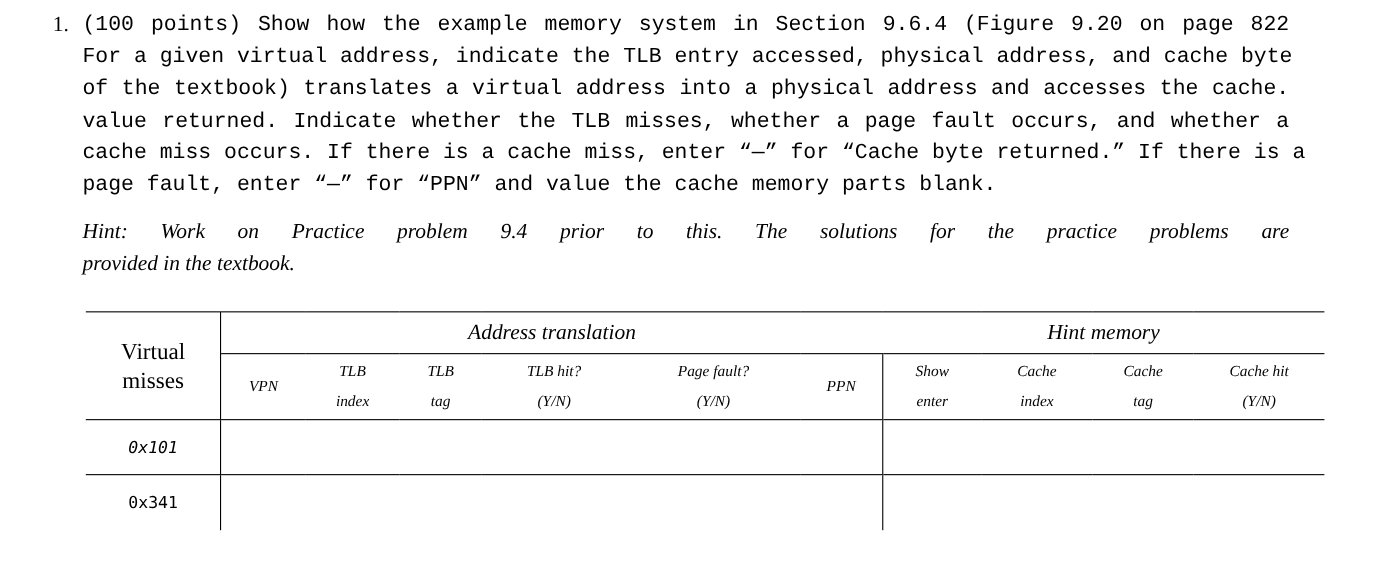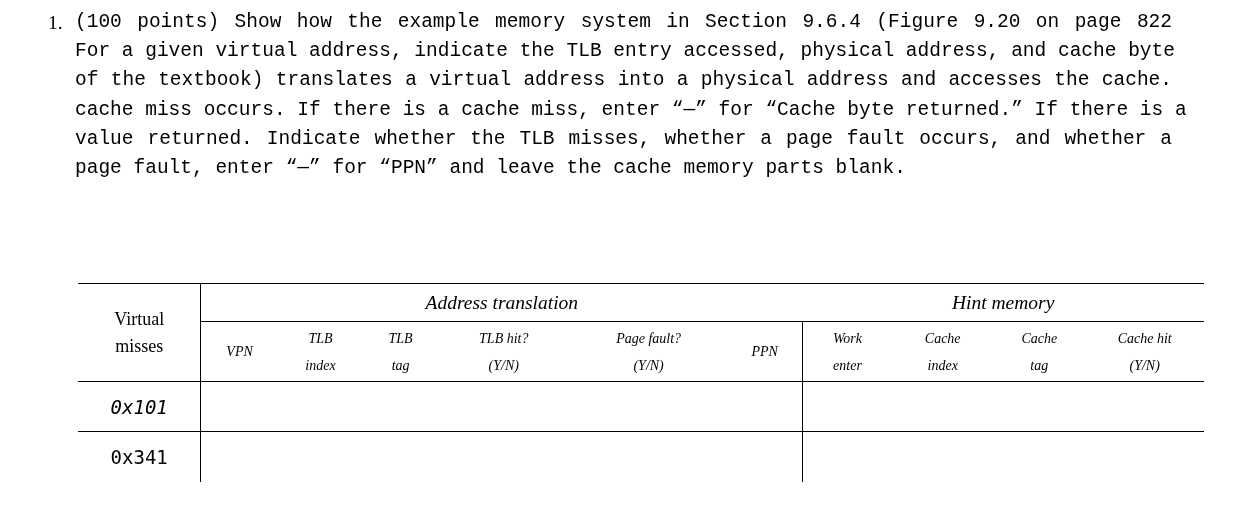--- a/index.html
+++ b/index.html
@@ -78,59 +78,61 @@
     font-weight: normal;
     vertical-align: middle;
     text-align: center;
   }
   .rule-top { border-top: 1.6px solid #000; }
   .rule-bot { border-bottom: 1.6px solid #000; font-style: italic; }
   .vline-r { border-right: 1.6px solid #000; }
 
   .cell-va {
     line-height: 27px;
-    font-size: 18px;
+    font-size: 21px;
   }
   .grouphdr {
     height: 38px;
     font-size: 19.5px;
   }
   .subhdr {
     height: 60px;
     font-size: 14px;
     line-height: 27px;
   }
   .subhdr .two-line span { display: block; }
   .datarow { height: 50px; }
   .va-val {
     font-family: "DejaVu Sans Mono", "Liberation Mono", monospace;
-    font-size: 19px;
+    font-size: 15px;
     letter-spacing: 0px;
   }
   .nowrap { white-space: nowrap; }
 </style>
 </head>
 <body>
 
 <div class="problem">
 
   <div class="problem-number">1.</div>
 
   <div class="problem-body">
 
     <div class="para">
       <span class="ln j">(100 points) Show how the example memory system in Section 9.6.4 (Figure 9.20 on page 822</span>
       <span class="ln j">For a given virtual address, indicate the TLB entry accessed, physical address, and cache byte</span>
       <span class="ln j">of the textbook) translates a virtual address into a physical address and accesses the cache.</span>
+      <span class="ln j">value returned. Indicate whether the TLB misses, whether a page fault occurs, and whether a</span>
       <span class="ln j">cache miss occurs. If there is a cache miss, enter “—” for “Cache byte returned.” If there is a</span>
-      <span class="ln j">value returned. Indicate whether the TLB misses, whether a page fault occurs, and whether a</span>
-      <span class="ln">page fault, enter “—” for “PPN” and leave the cache memory parts blank.</span>
+      <span class="ln">page fault, enter “—” for “PPN” and value the cache memory parts blank.</span>
     </div>
 
     <div class="hint">
+      <span class="ln j">Hint: Work on Practice problem 9.4 prior to this. The solutions for the practice problems are</span>
+      <span class="ln">provided in the textbook.</span>
     </div>
 
   </div>
 </div>
 
 <div class="tbl-wrap">
   <table class="qtable">
     <colgroup>
       <col style="width:112px">
       <col style="width:70px">
@@ -178,21 +180,21 @@
       </td>
       <td class="two-line nowrap">
         <span>Page fault?</span>
         <span>(Y/N)</span>
       </td>
       <td class="two-line vline-r">
         <span>PPN</span>
         <span></span>
       </td>
       <td class="two-line">
-        <span>Work</span>
+        <span>Show</span>
         <span>enter</span>
       </td>
       <td class="two-line">
         <span>Cache</span>
         <span>index</span>
       </td>
       <td class="two-line">
         <span>Cache</span>
         <span>tag</span>
       </td>

